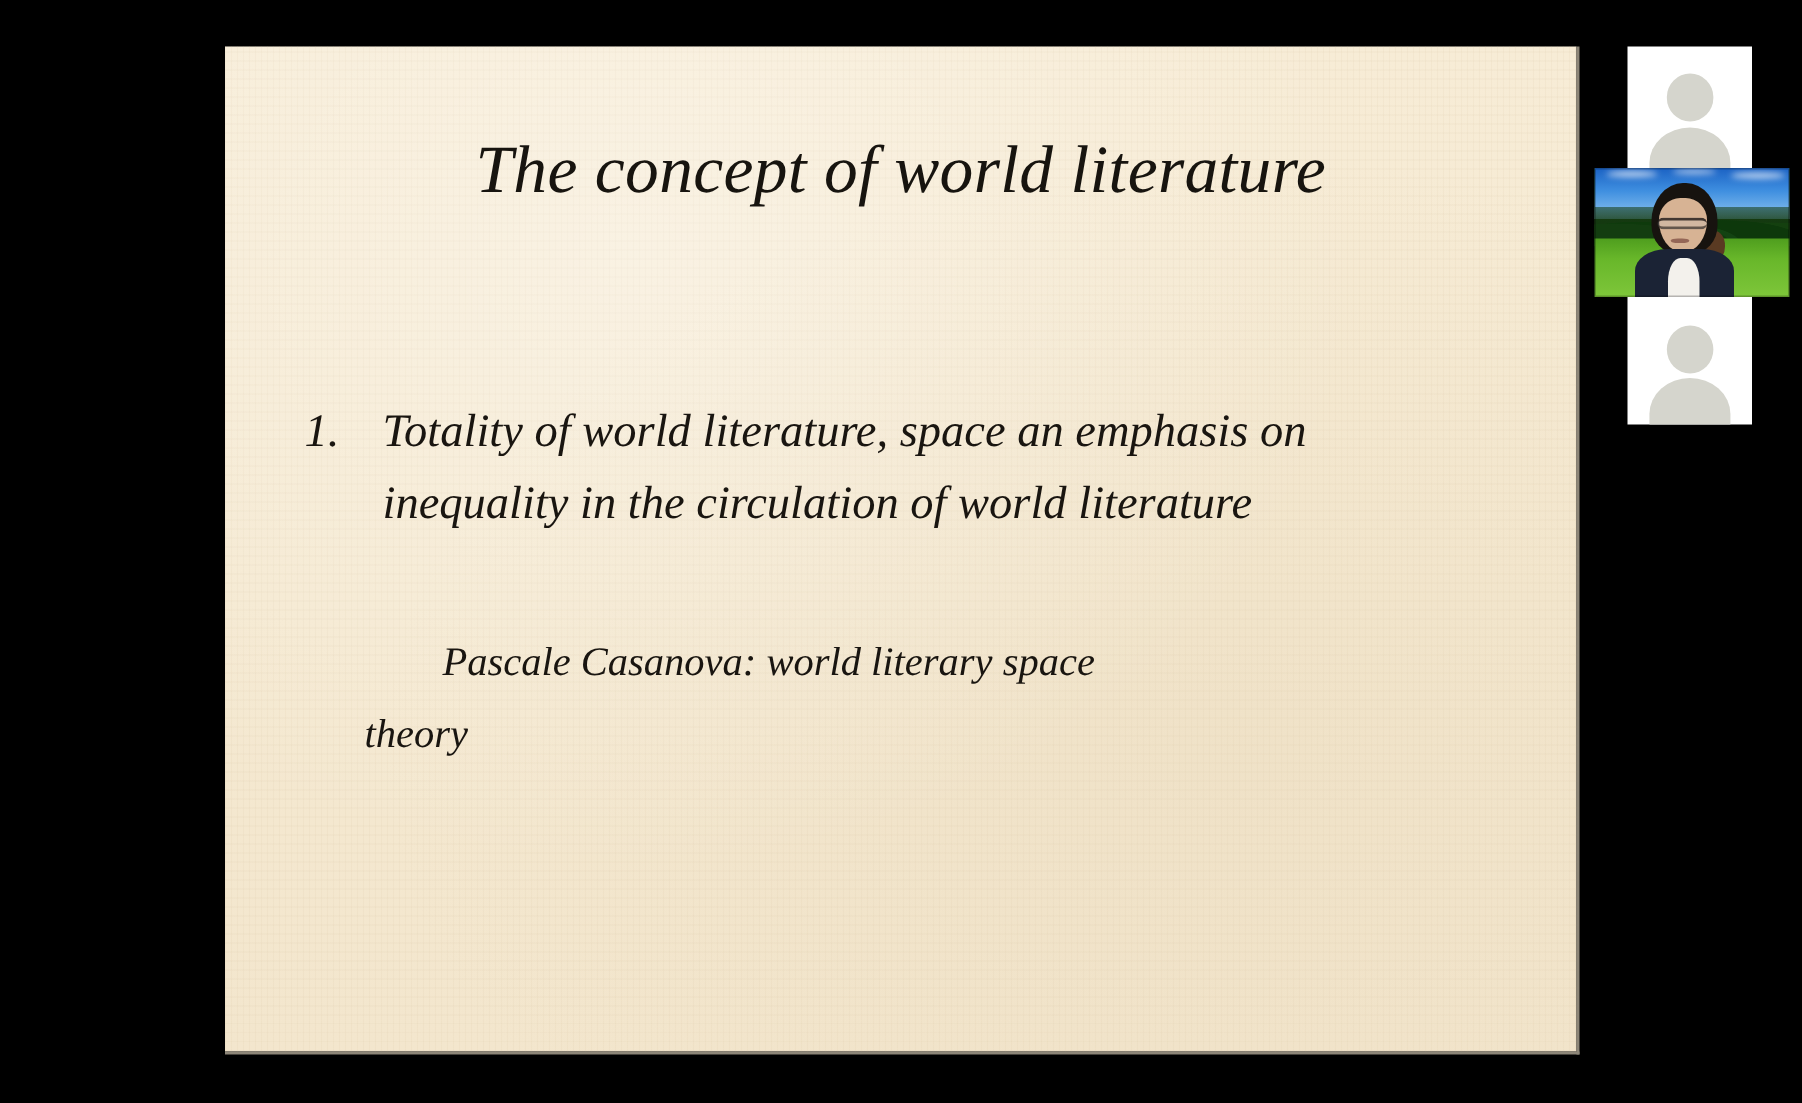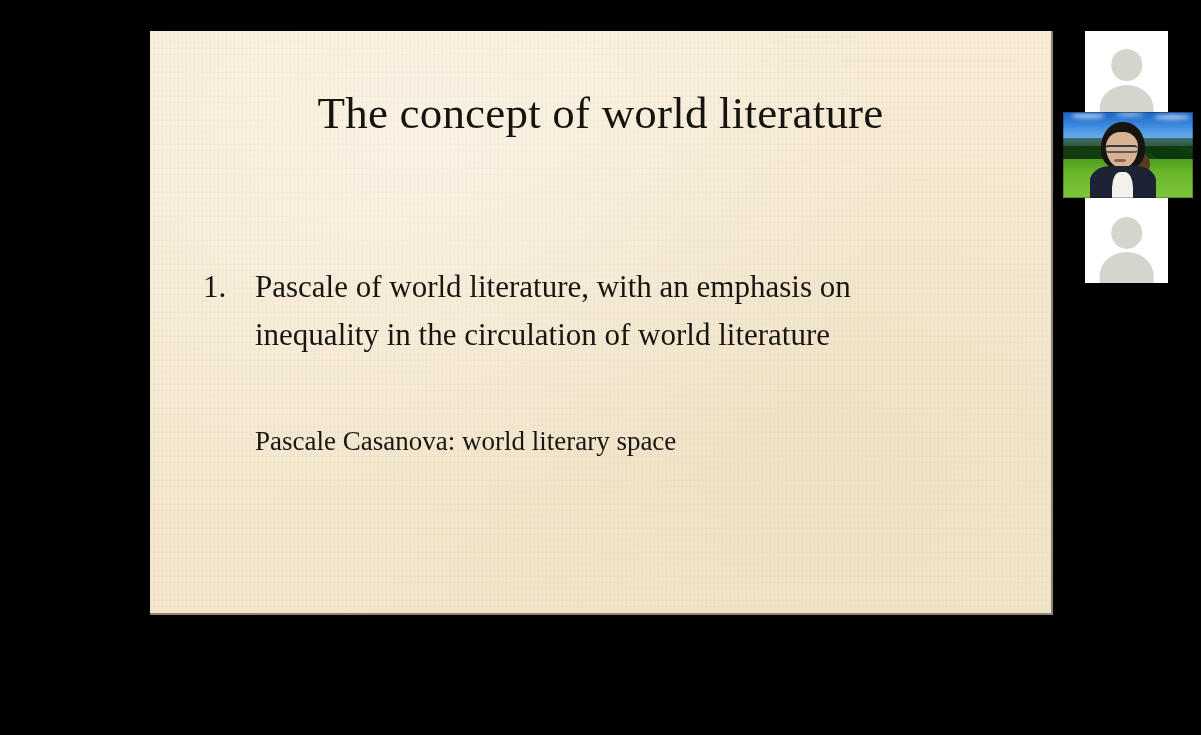--- a/index.html
+++ b/index.html
@@ -18,36 +18,37 @@
     background: #000000;
     font-family: "Liberation Serif", serif;
   }
 
   
   .slide {
     position: absolute;
     left: 150px;
     top: 31px;
     width: 903px;
-    height: 584px;
+    height: 672px;
     background:
       repeating-linear-gradient(90deg,
         rgba(214,193,158,0.13) 0px,
         rgba(214,193,158,0.13) 1px,
         rgba(255,255,255,0.0) 1px,
         rgba(255,255,255,0.0) 4px),
       repeating-linear-gradient(0deg,
         rgba(205,184,150,0.07) 0px,
         rgba(205,184,150,0.07) 1px,
         rgba(255,255,255,0.0) 1px,
         rgba(255,255,255,0.0) 6px),
       linear-gradient(180deg, #f7ecd6 0%, #f5e9d1 55%, #f3e6cd 100%);
     border-right: 2px solid #8d8678;
     border-bottom: 2px solid #8d8678;
     overflow: hidden;
+    font-style: italic;
   }
 
   .slide-texture {
     position: absolute;
     inset: 0;
     pointer-events: none;
     background:
       radial-gradient(ellipse at 30% 20%, rgba(255,255,255,0.35), rgba(255,255,255,0) 55%),
       radial-gradient(ellipse at 75% 70%, rgba(222,203,169,0.22), rgba(255,255,255,0) 60%);
     mix-blend-mode: normal;
@@ -102,20 +103,21 @@
 
   .item-text {
     flex: 1 1 auto;
     max-width: 700px;
   }
 
   .sub-lines {
     margin-top: 58px;
     font-size: 27px;
     line-height: 1.78;
+    margin-left: 40px;
   }
 
   .sub-line-indent {
     padding-left: 52px;
     text-indent: 0;
   }
 
   .sub-line-wrap {
     padding-left: 0;
   }
@@ -297,26 +299,27 @@
     <div class="slide-texture"></div>
 
     <div class="slide-title">The concept of world literature</div>
 
     <div class="slide-body">
 
 
       <ol class="numbered-list">
         <li class="numbered-item">
           <span class="item-marker">1.</span>
-          <span class="item-text">Pascale of world literature, with an emphasis on inequality in the circulation of world literature</span>
+          <span class="item-text">Totality of world literature, space an emphasis on inequality in the circulation of world literature</span>
         </li>
       </ol>
 
       <div class="sub-lines">
         <div class="sub-line-indent">Pascale Casanova: world literary space</div>
+        <div class="sub-line-wrap">theory</div>
       </div>
 
     </div>
   </div>
 
   <div class="tile tile-avatar-top">
     <div class="avatar-head"></div>
     <div class="avatar-body"></div>
   </div>
 

